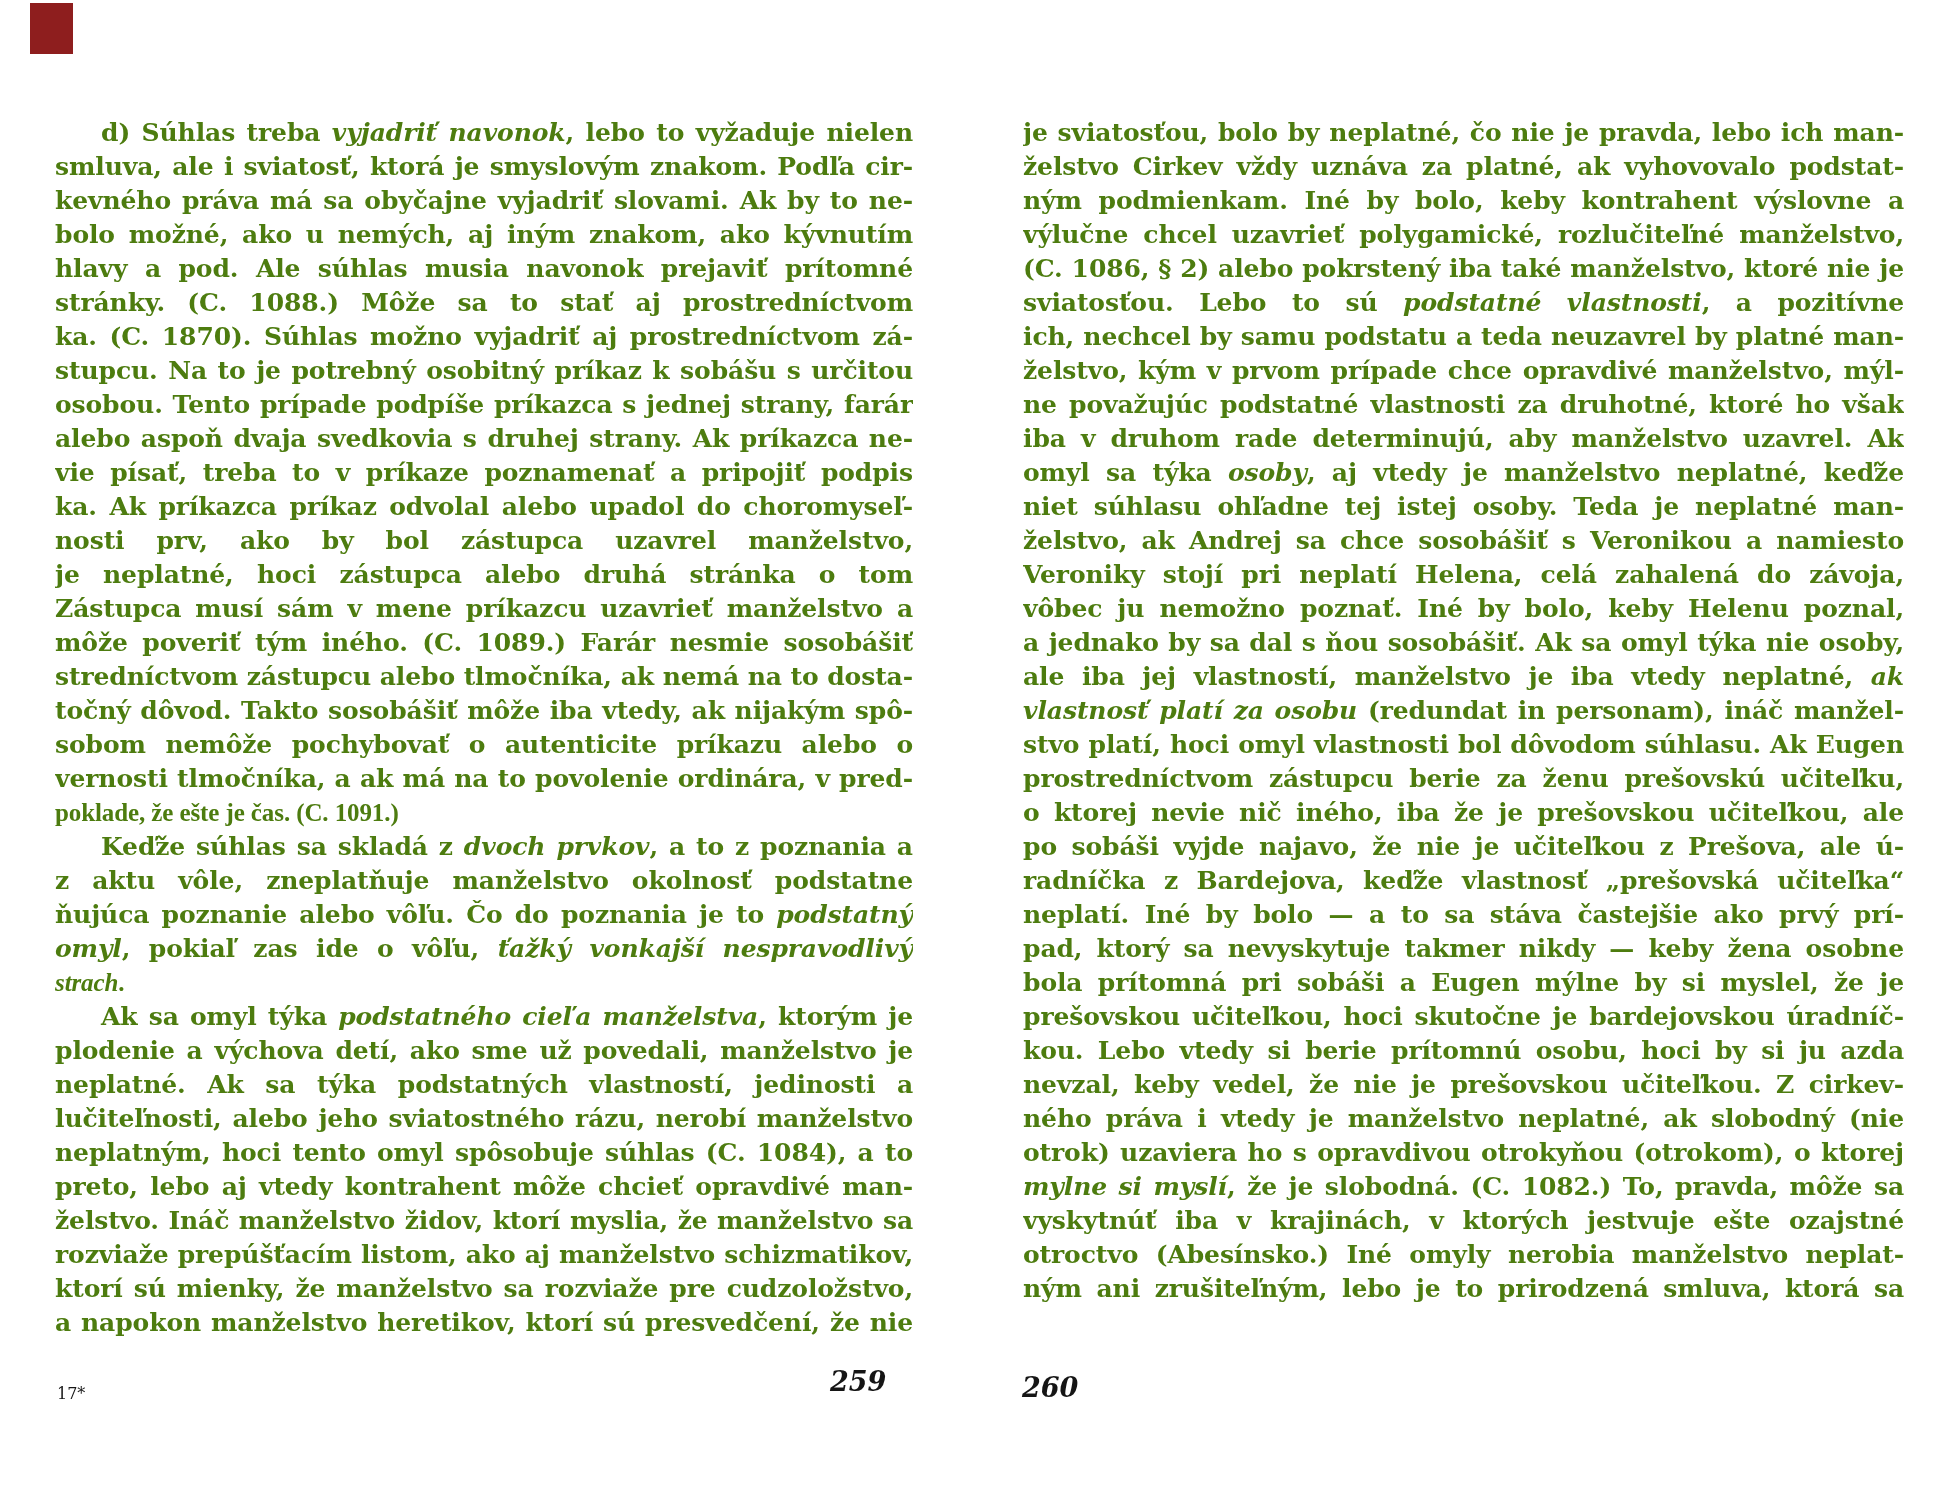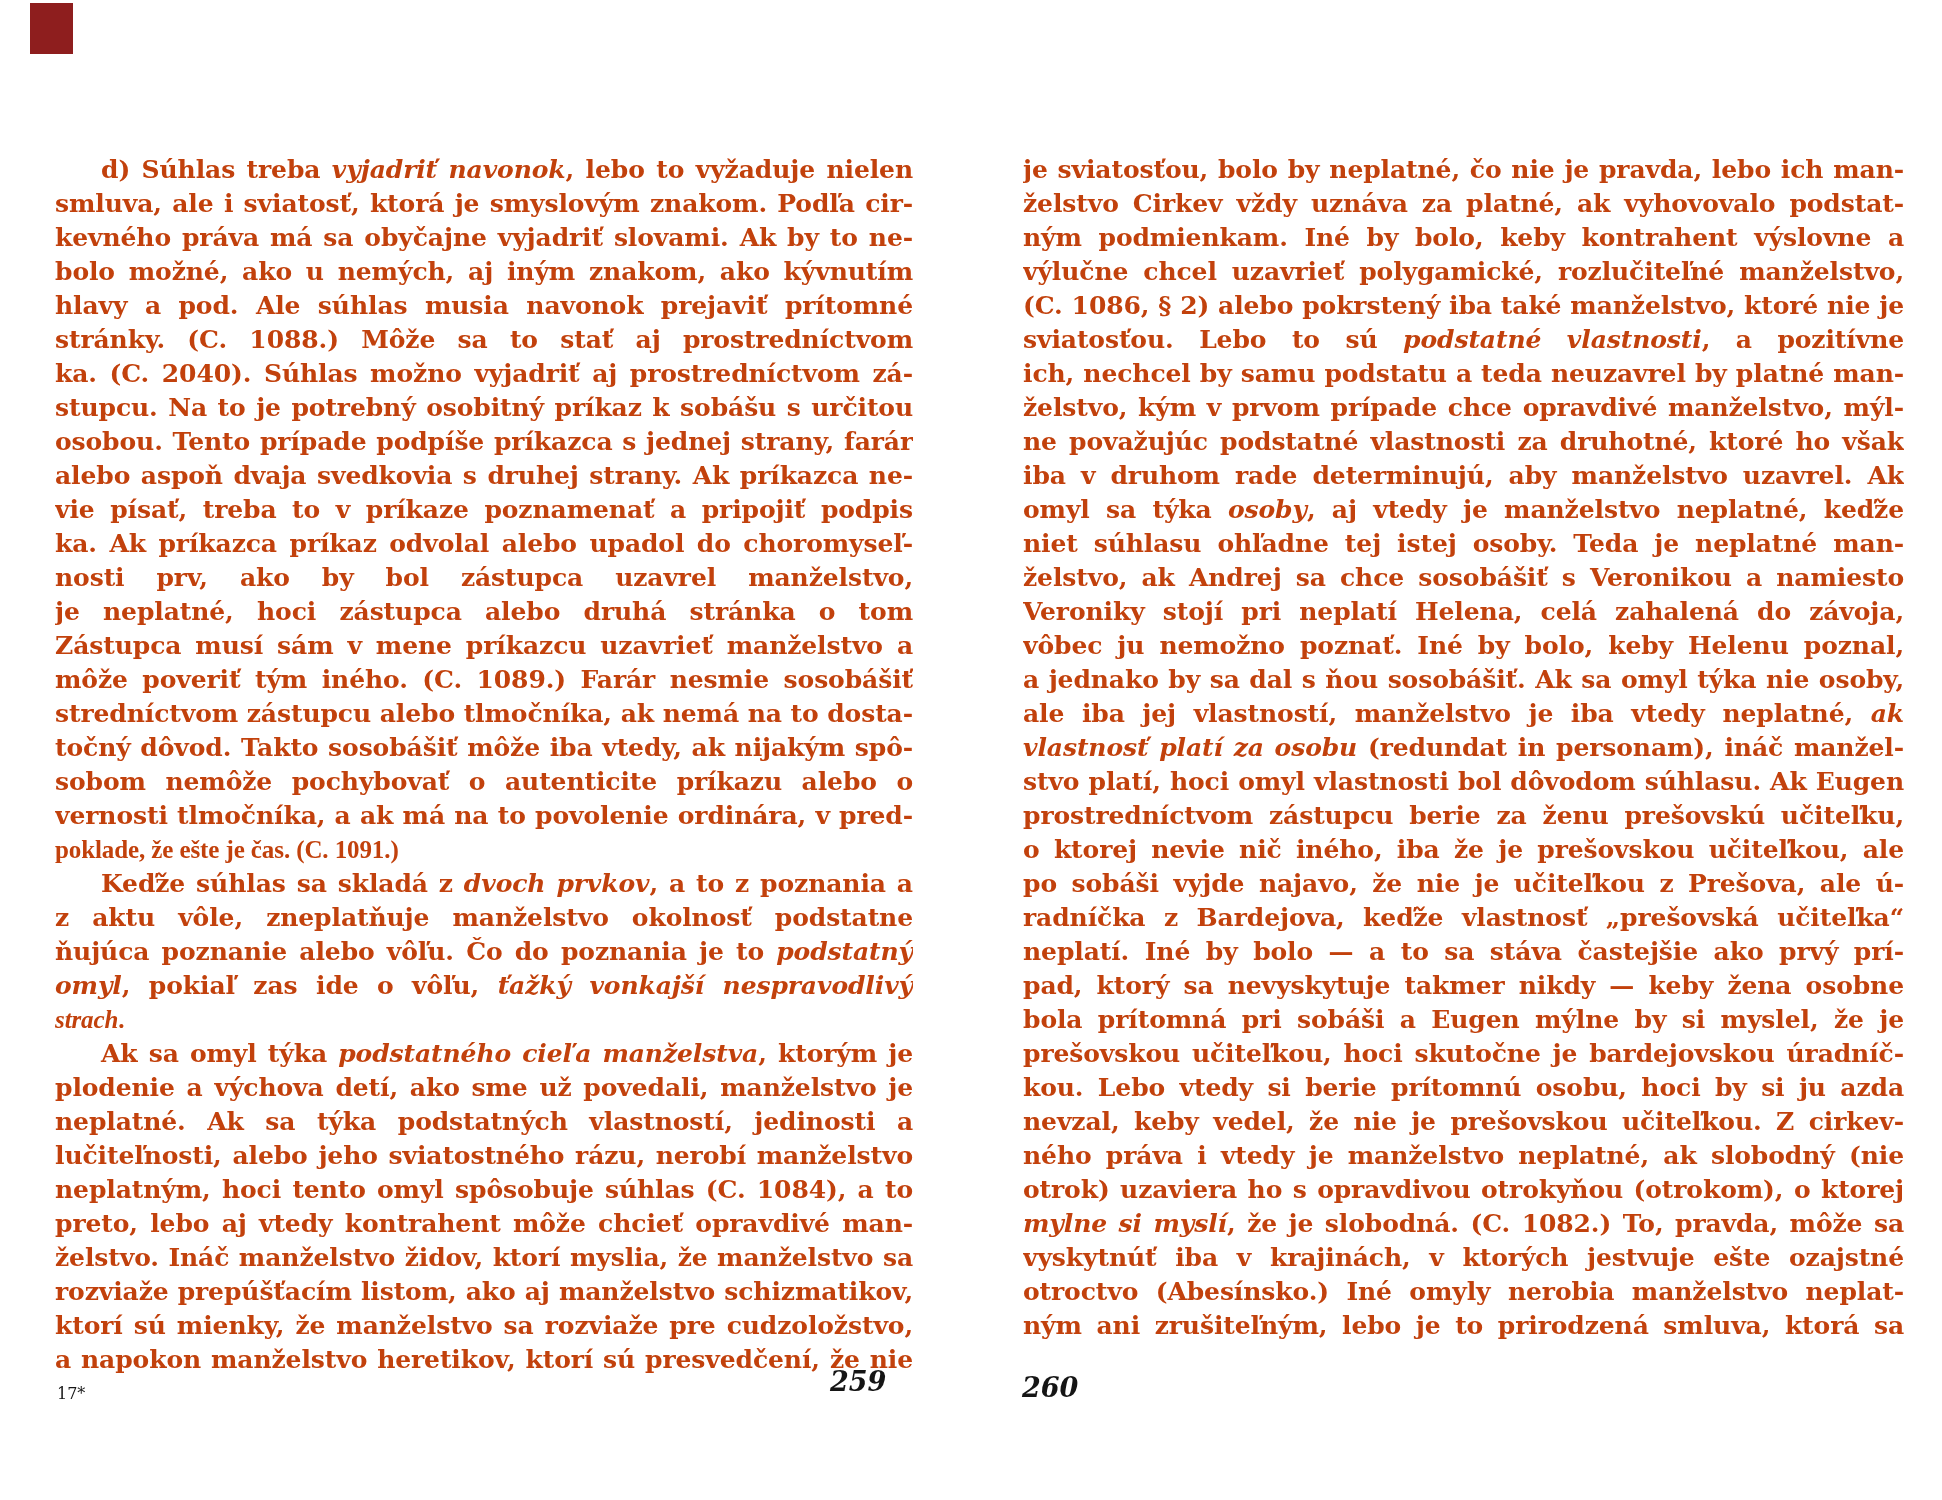--- a/index.html
+++ b/index.html
@@ -2,21 +2,21 @@
 <html><head>
 <meta charset="utf-8">
 <style>
   html,body{margin:0;padding:0;}
   body{
     width:1942px;height:1500px;position:relative;
     background:#ffffff;overflow:hidden;
     font-family:"DejaVu Serif","Liberation Serif",serif;
   }
   .scan-mark{position:absolute;left:30px;top:3px;width:43px;height:51px;}
-  .page-col{position:absolute;top:116px;color:#c2410c;margin-top:37px;}
+  .page-col{position:absolute;top:116px;color:#4d7c0f;}
   .page-col.left{left:55px;width:858px;}
   .page-col.right{left:1023px;width:881px;}
   .line{
     height:34px;line-height:34px;font-size:25px;font-weight:600;
     text-align:justify;text-align-last:justify;
     overflow:hidden;white-space:normal;letter-spacing:-0.1px;
   }
   .line.pe{text-align-last:left;font-family:Liberation Serif, serif;}
   .line.in{text-indent:46px;}
   .line i{font-style:italic;}
@@ -37,21 +37,21 @@
 <div class="scan-mark" style="background: rgb(142, 30, 30);"></div>
 
 <div class="page-col left">
   <div class="lines">
       <div class="line in"><span>d) Súhlas treba </span><i>vyjadriť navonok</i><span>, lebo to vyžaduje nielen</span></div>
       <div class="line"><span>smluva, ale i sviatosť, ktorá je smyslovým znakom. Podľa cir-</span></div>
       <div class="line"><span>kevného práva má sa obyčajne vyjadriť slovami. Ak by to ne-</span></div>
       <div class="line"><span>bolo možné, ako u nemých, aj iným znakom, ako kývnutím</span></div>
       <div class="line"><span>hlavy a pod. Ale súhlas musia navonok prejaviť prítomné</span></div>
       <div class="line"><span>stránky. (C. 1088.) Môže sa to stať aj prostredníctvom tlmoční-</span></div>
-      <div class="line"><span>ka. (C. 2040). Súhlas možno vyjadriť aj prostredníctvom zá-</span></div>
+      <div class="line"><span>ka. (C. 1870). Súhlas možno vyjadriť aj prostredníctvom zá-</span></div>
       <div class="line"><span>stupcu. Na to je potrebný osobitný príkaz k sobášu s určitou</span></div>
       <div class="line"><span>osobou. Tento prípade podpíše príkazca s jednej strany, farár</span></div>
       <div class="line"><span>alebo aspoň dvaja svedkovia s druhej strany. Ak príkazca ne-</span></div>
       <div class="line"><span>vie písať, treba to v príkaze poznamenať a pripojiť podpis sved-</span></div>
       <div class="line"><span>ka. Ak príkazca príkaz odvolal alebo upadol do choromyseľ-</span></div>
       <div class="line"><span>nosti prv, ako by bol zástupca uzavrel manželstvo, manželstvo</span></div>
       <div class="line"><span>je neplatné, hoci zástupca alebo druhá stránka o tom nevedela.</span></div>
       <div class="line"><span>Zástupca musí sám v mene príkazcu uzavrieť manželstvo a ne-</span></div>
       <div class="line"><span>môže poveriť tým iného. (C. 1089.) Farár nesmie sosobášiť pro-</span></div>
       <div class="line"><span>stredníctvom zástupcu alebo tlmočníka, ak nemá na to dosta-</span></div>

